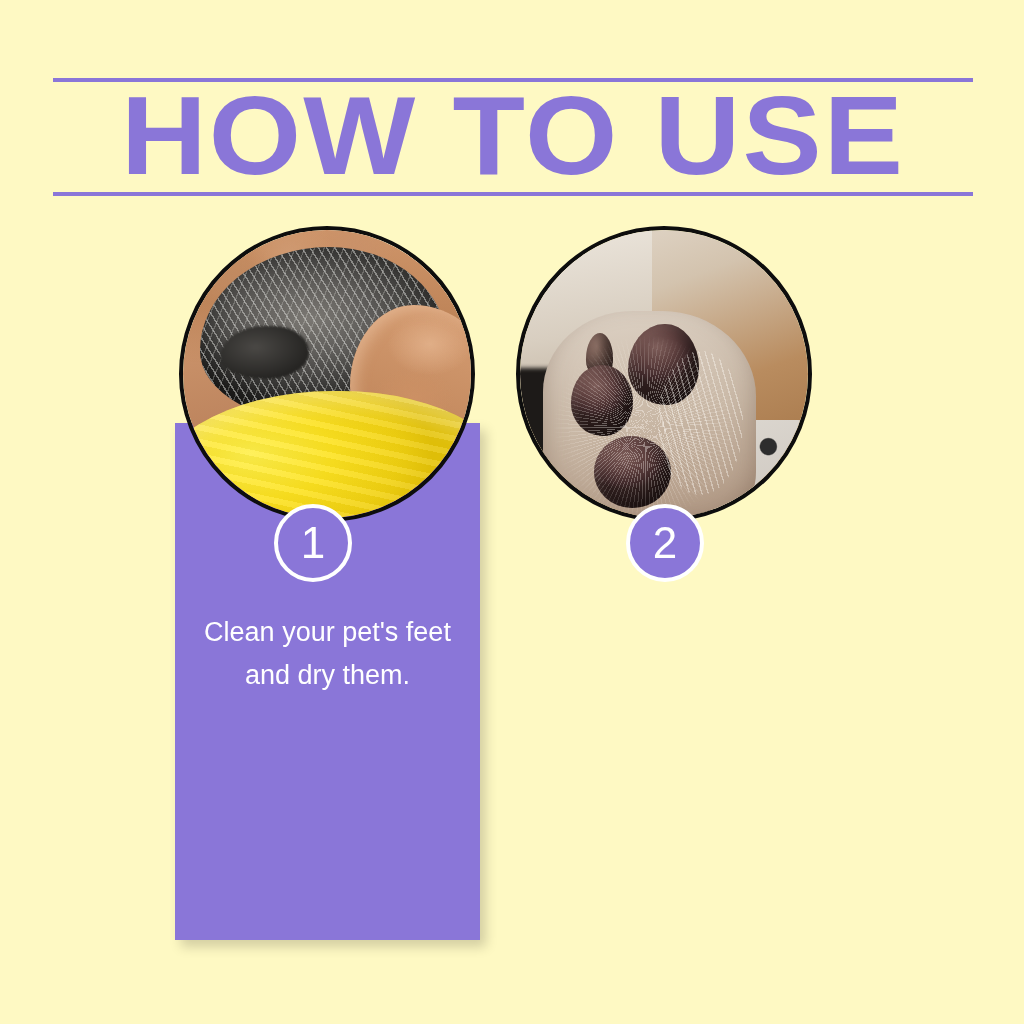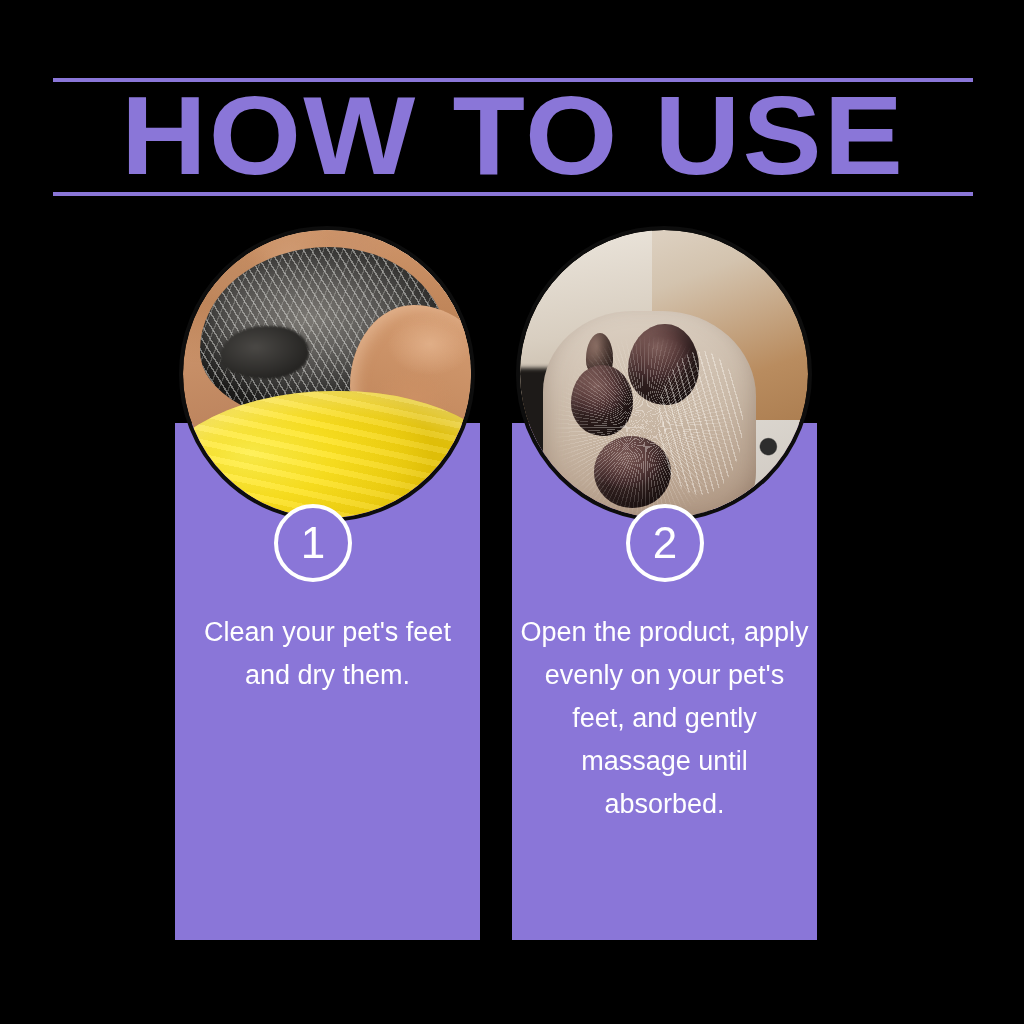--- a/index.html
+++ b/index.html
@@ -12,21 +12,21 @@
     height: 1024px;
     overflow: hidden;
     font-family: "Liberation Sans", sans-serif;
     -webkit-font-smoothing: antialiased;
   }
 
   #poster {
     position: relative;
     width: 1024px;
     height: 1024px;
-    background: #000000;
+    background: #fef9c3;
   }
 
   
   .header {
     position: absolute;
     left: 53px;
     top: 78px;
     width: 920px;
     height: 120px;
   }
@@ -312,23 +312,20 @@
         <div class="p1-bg"></div>
         <div class="p1-hand-top"></div>
         <div class="p1-fur"></div>
         <div class="p1-hand-right"></div>
         <div class="p1-towel"></div>
       </div>
     </div>
 
     <div class="badge badge-1">1</div>
 
-    <div class="card card-2">
-      <div class="card-body">Open the product, apply evenly on your pet's feet, and gently massage until absorbed.</div>
-    </div>
 
     <div class="photo photo-2">
       <div class="photo-inner">
         <div class="p2-bg"></div>
         <div class="p2-room"></div>
         <div class="p2-dark"></div>
         <div class="p2-blanket"></div>
         <div class="p2-leg">
           <div class="pad pad-tiny"></div>
           <div class="pad pad-big"></div>

